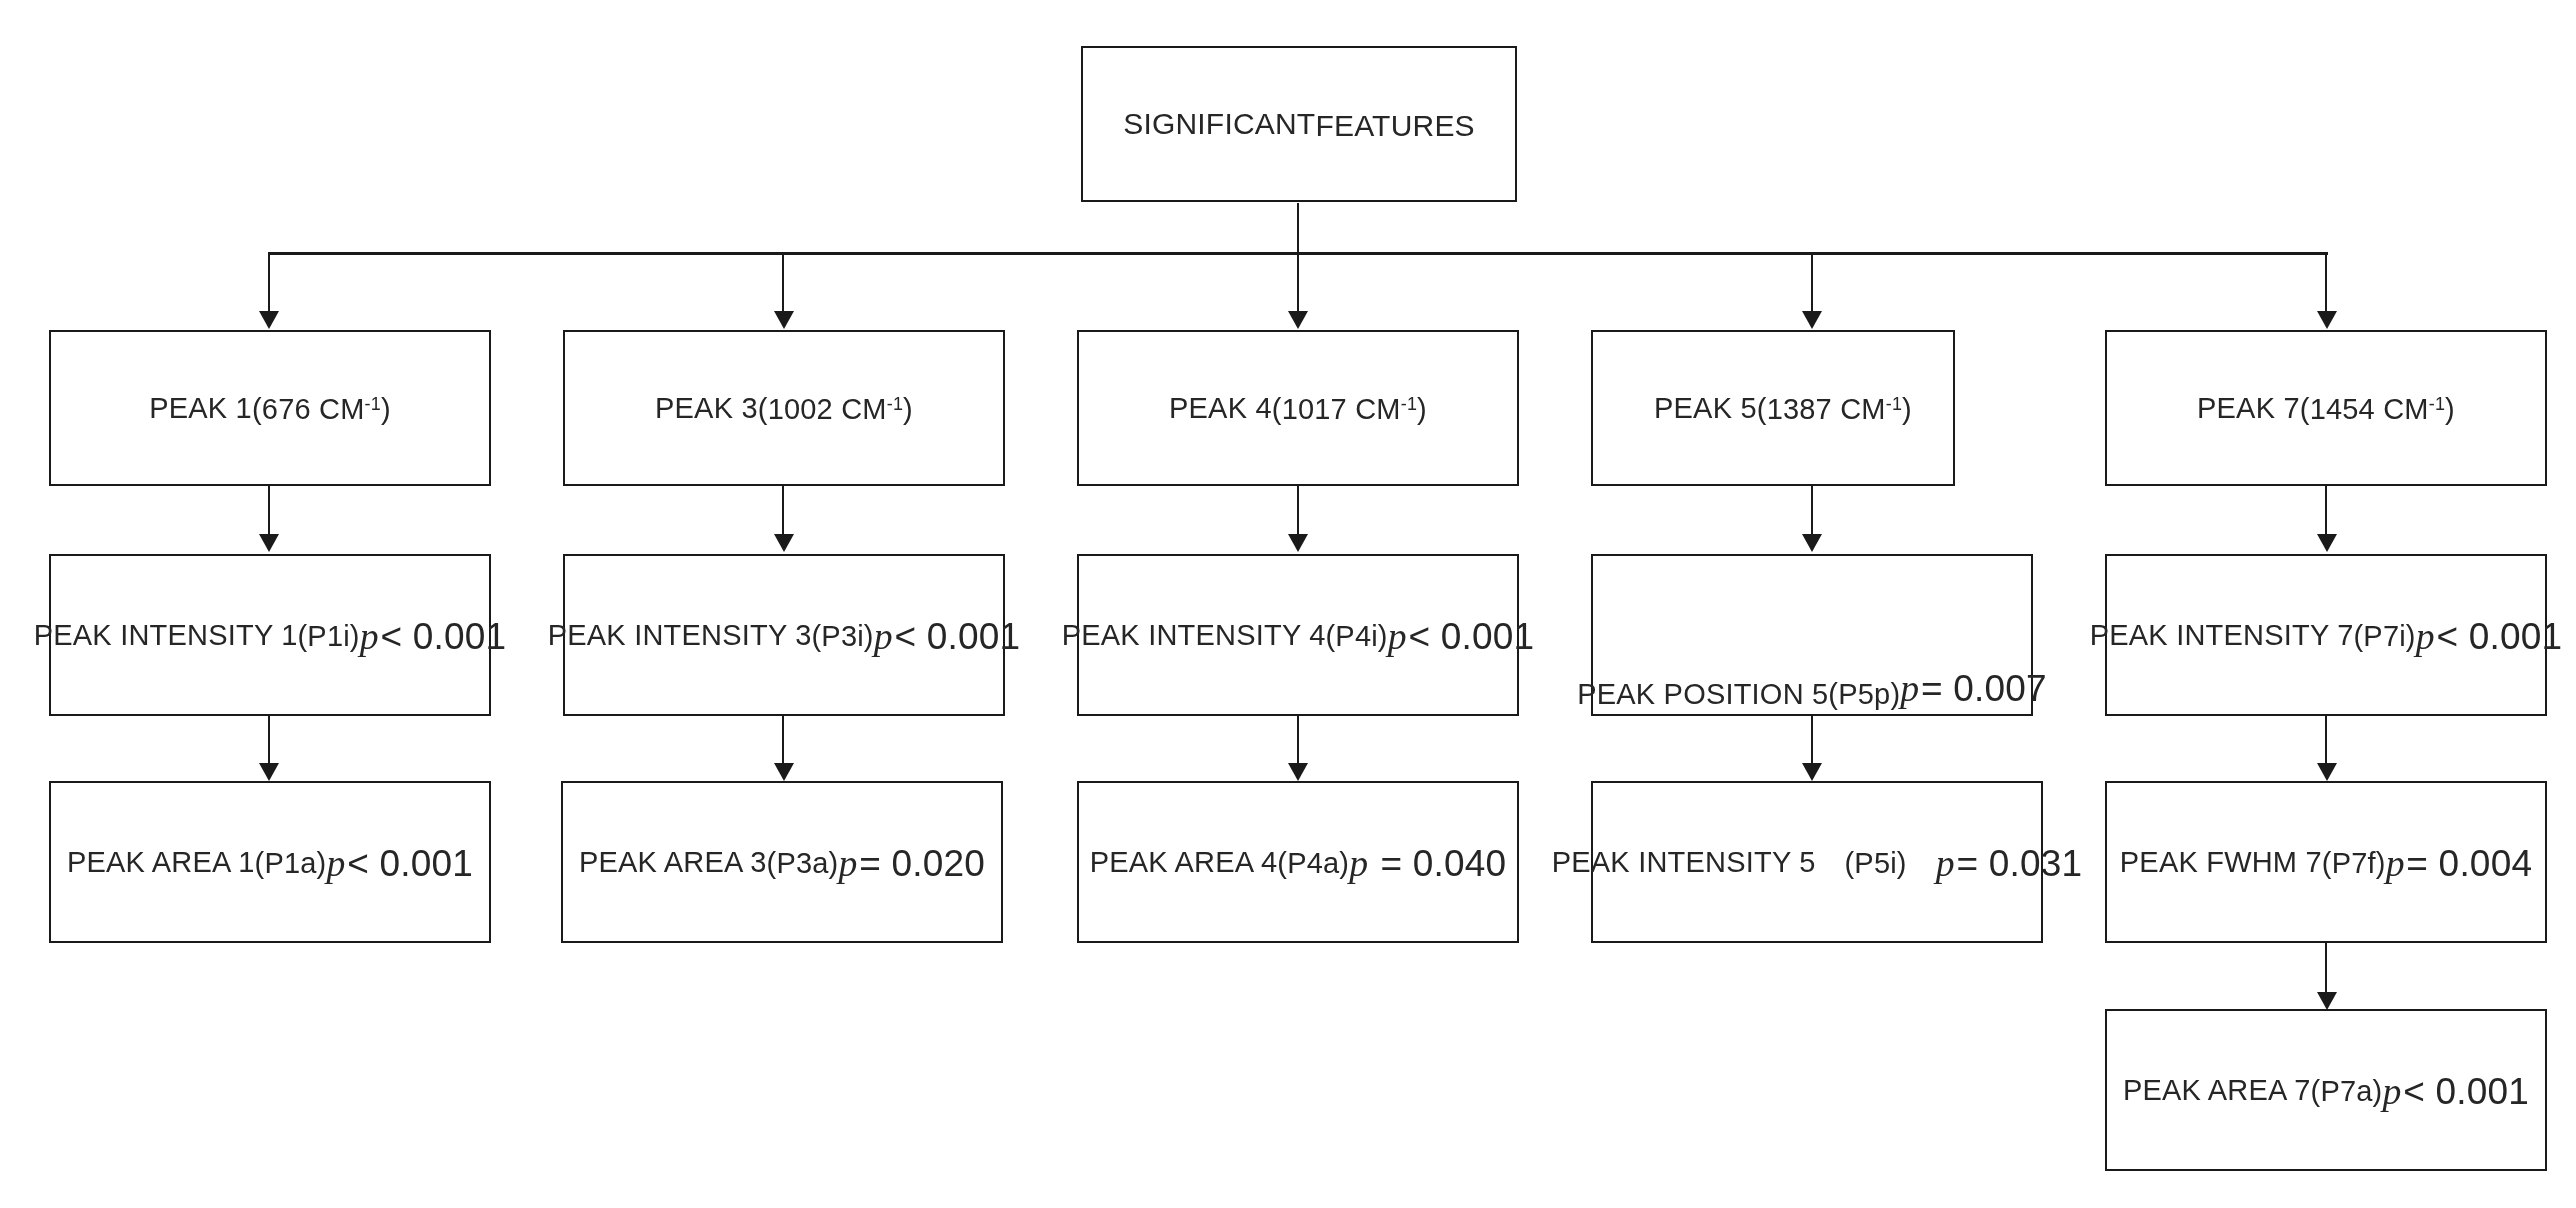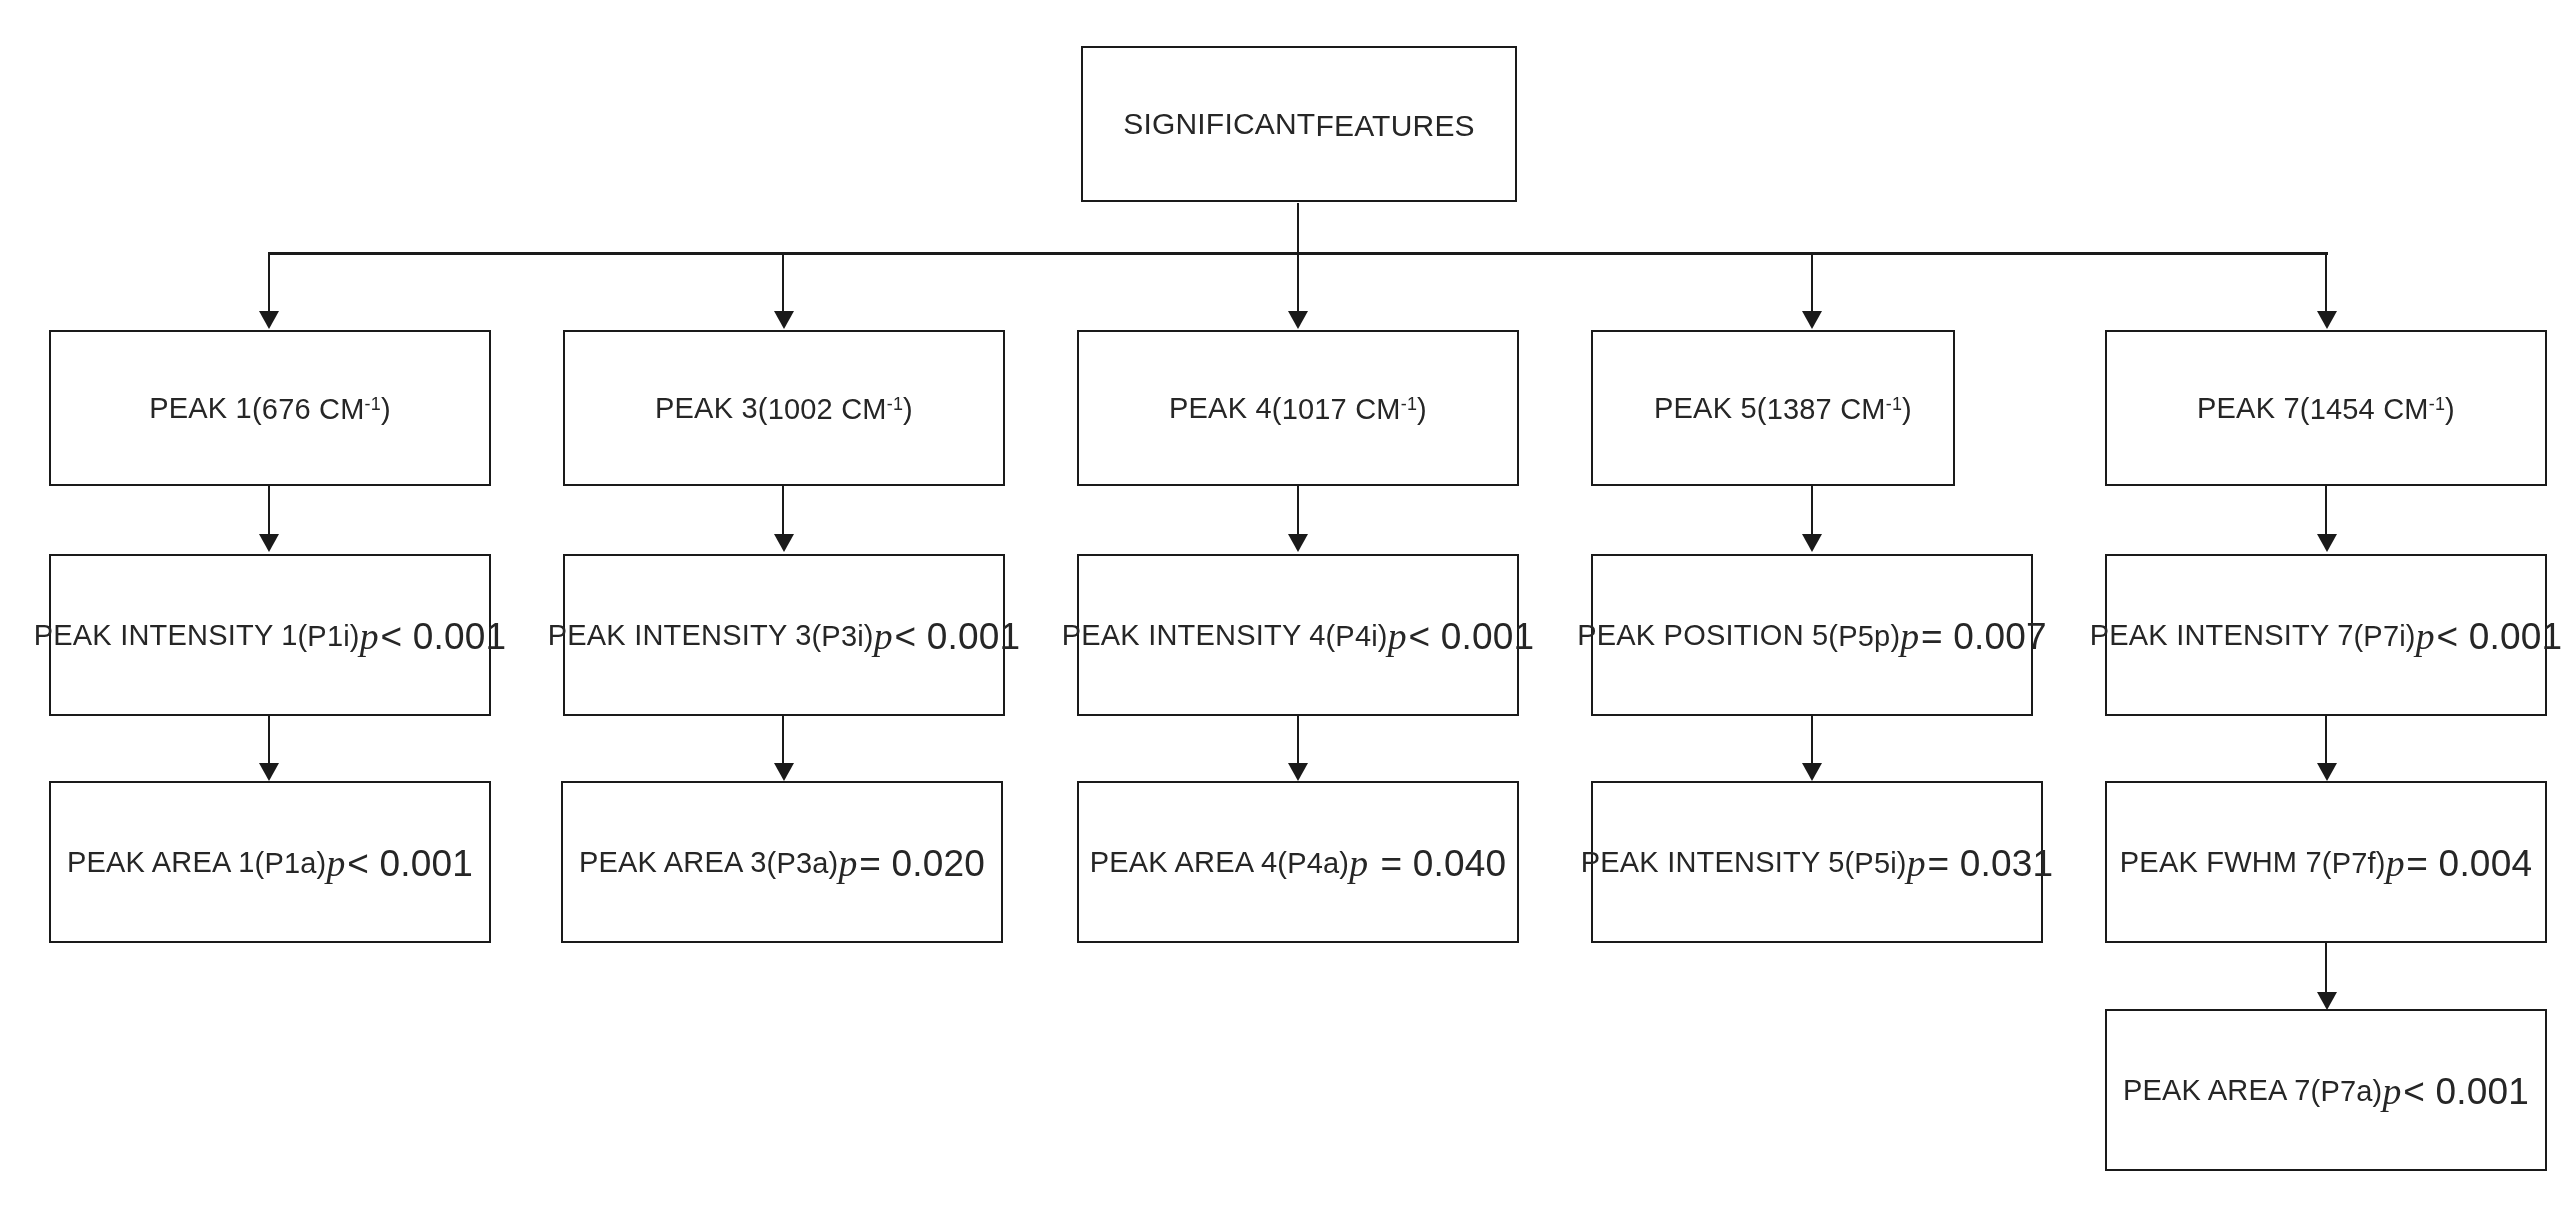--- a/index.html
+++ b/index.html
@@ -170,29 +170,29 @@
     <span class="ln pv"><i>p</i><span> =  0.040</span></span>
   </div>
 
   <div class="node" style="left:1591px; top:330px; width:364px; height:156px;padding-left:20px;">
     <span class="ln">PEAK 5</span>
     <span class="ln"><span>(1387 CM</span><sup class="sup">-1</sup><span>)</span></span>
   </div>
   <div class="ln-v" style="left:1811px; top:486px; height:50px;"></div>
   <div class="arrow" style="left:1802px; top:534px;"></div>
 
-  <div class="node" style="left:1591px; top:554px; width:442px; height:162px;">
+  <div class="node" style="left:1591px; top:554px; width:442px; height:162px;align-items:flex-end;">
     <span class="ln">PEAK POSITION 5</span>
     <span class="ln">(P5p)</span>
     <span class="ln pv"><i>p</i><span>= 0.007</span></span>
   </div>
   <div class="ln-v" style="left:1811px; top:716px; height:49px;"></div>
   <div class="arrow" style="left:1802px; top:763px;"></div>
 
-  <div class="node" style="left:1591px; top:781px; width:452px; height:162px;">
+  <div class="node" style="left:1591px; top:781px; width:452px; height:162px;gap:29px;">
     <span class="ln">PEAK INTENSITY 5</span>
     <span class="ln">(P5i)</span>
     <span class="ln pv"><i>p</i><span>= 0.031</span></span>
   </div>
 
   <div class="node" style="left:2105px; top:330px; width:442px; height:156px;">
     <span class="ln">PEAK 7</span>
     <span class="ln"><span>(1454 CM</span><sup class="sup">-1</sup><span>)</span></span>
   </div>
   <div class="ln-v" style="left:2325px; top:486px; height:50px;"></div>

